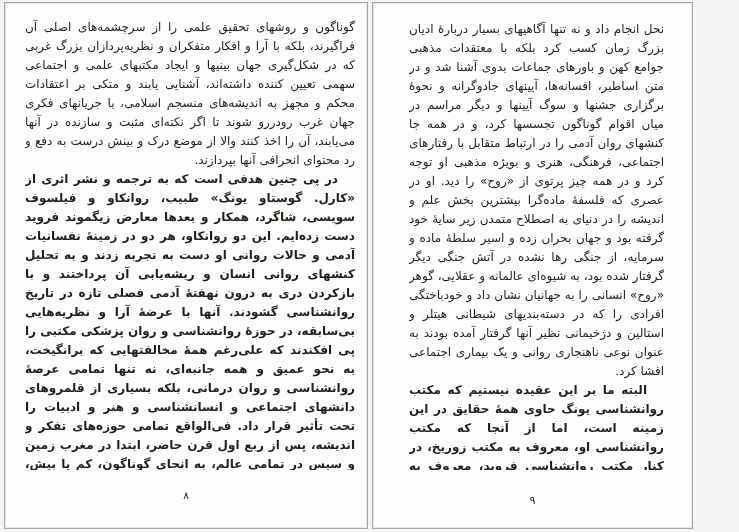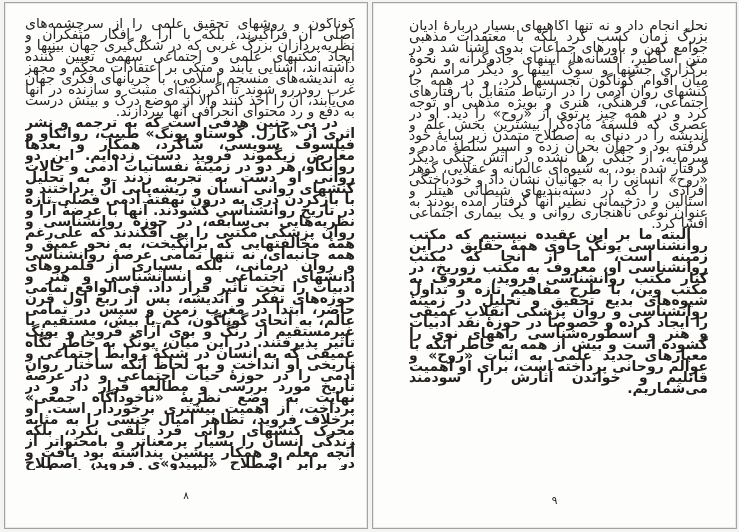--- a/index.html
+++ b/index.html
@@ -14,30 +14,30 @@
   .page {
     position: absolute;
     top: 2px;
     height: 527px;
     box-sizing: border-box;
     background: #fdfdfc;
     border: 1px solid #a3a3a1;
     box-shadow: inset 0 0 0 1px #e9e9e7;
   }
   .page-left  { left: 4px;   width: 364px; }
-  .page-right { left: 372px; width: 365px; }
+  .page-right { left: 372px; width: 321px; }
   .page-text {
     position: absolute;
     overflow: hidden;
     direction: rtl;
     unicode-bidi: embed;
     text-align: justify;
     color: #241f1c;
-    font-size: 14px;
-    line-height: 11px;
+    font-size: 12px;
+    line-height: 19px;
     letter-spacing: 0;
   }
   .page-left  .page-text { top: 15px; right: 12px; left: 20px; bottom: 58px; }
   .page-right .page-text { top: 17px; right: 28px; left: 36px; bottom: 58px; }
   .para { margin: 0; }
   .para.indent { text-indent: 17px; font-weight: bold; }
   .page-number {
     position: absolute;
     left: 0; right: 0;
     text-align: center;

